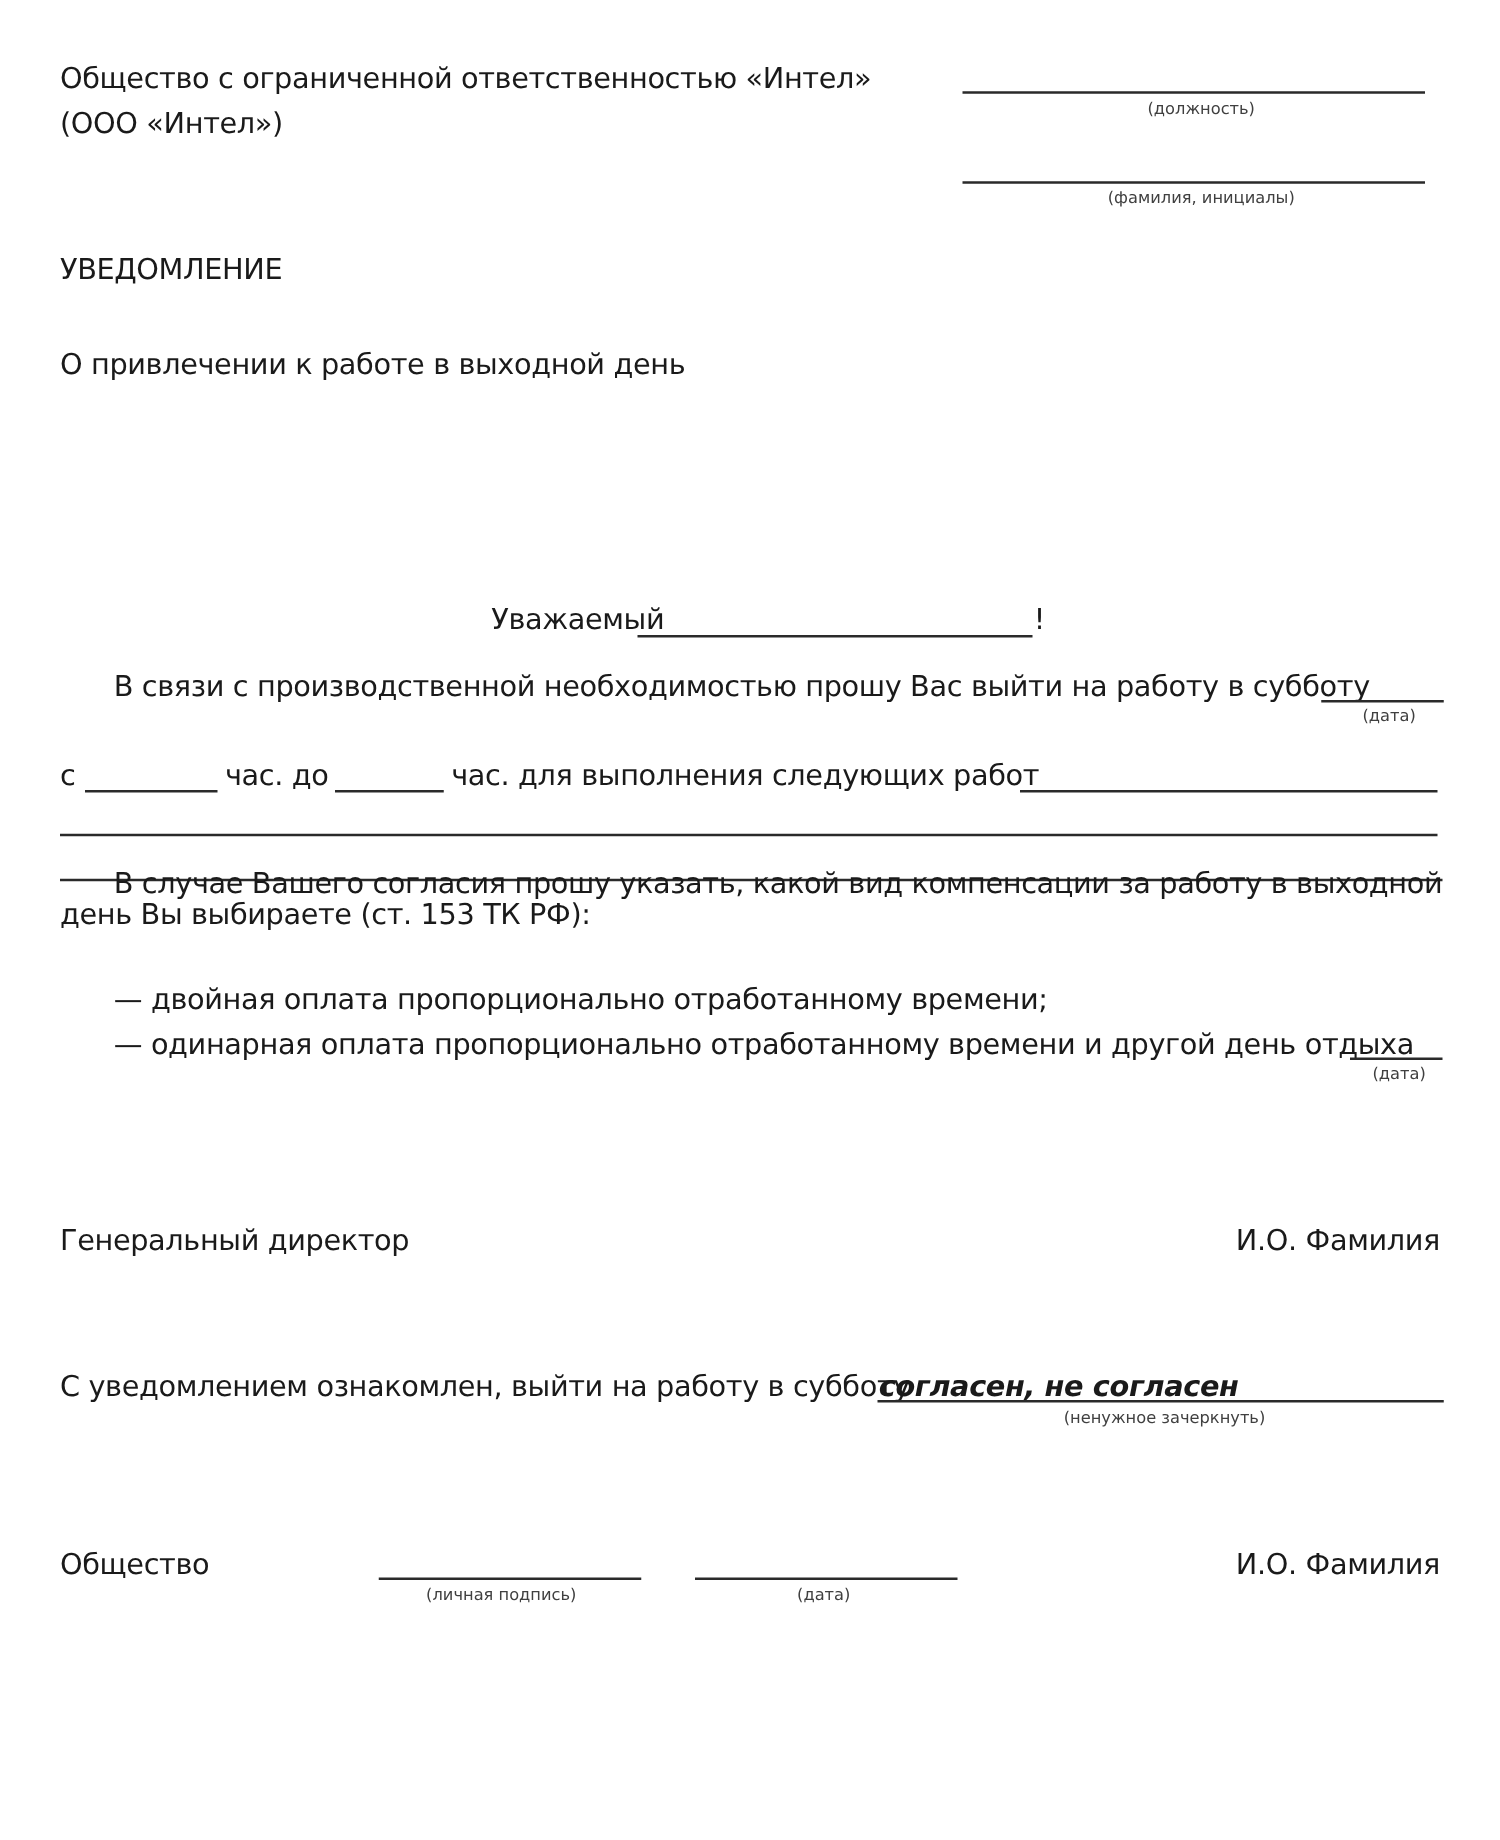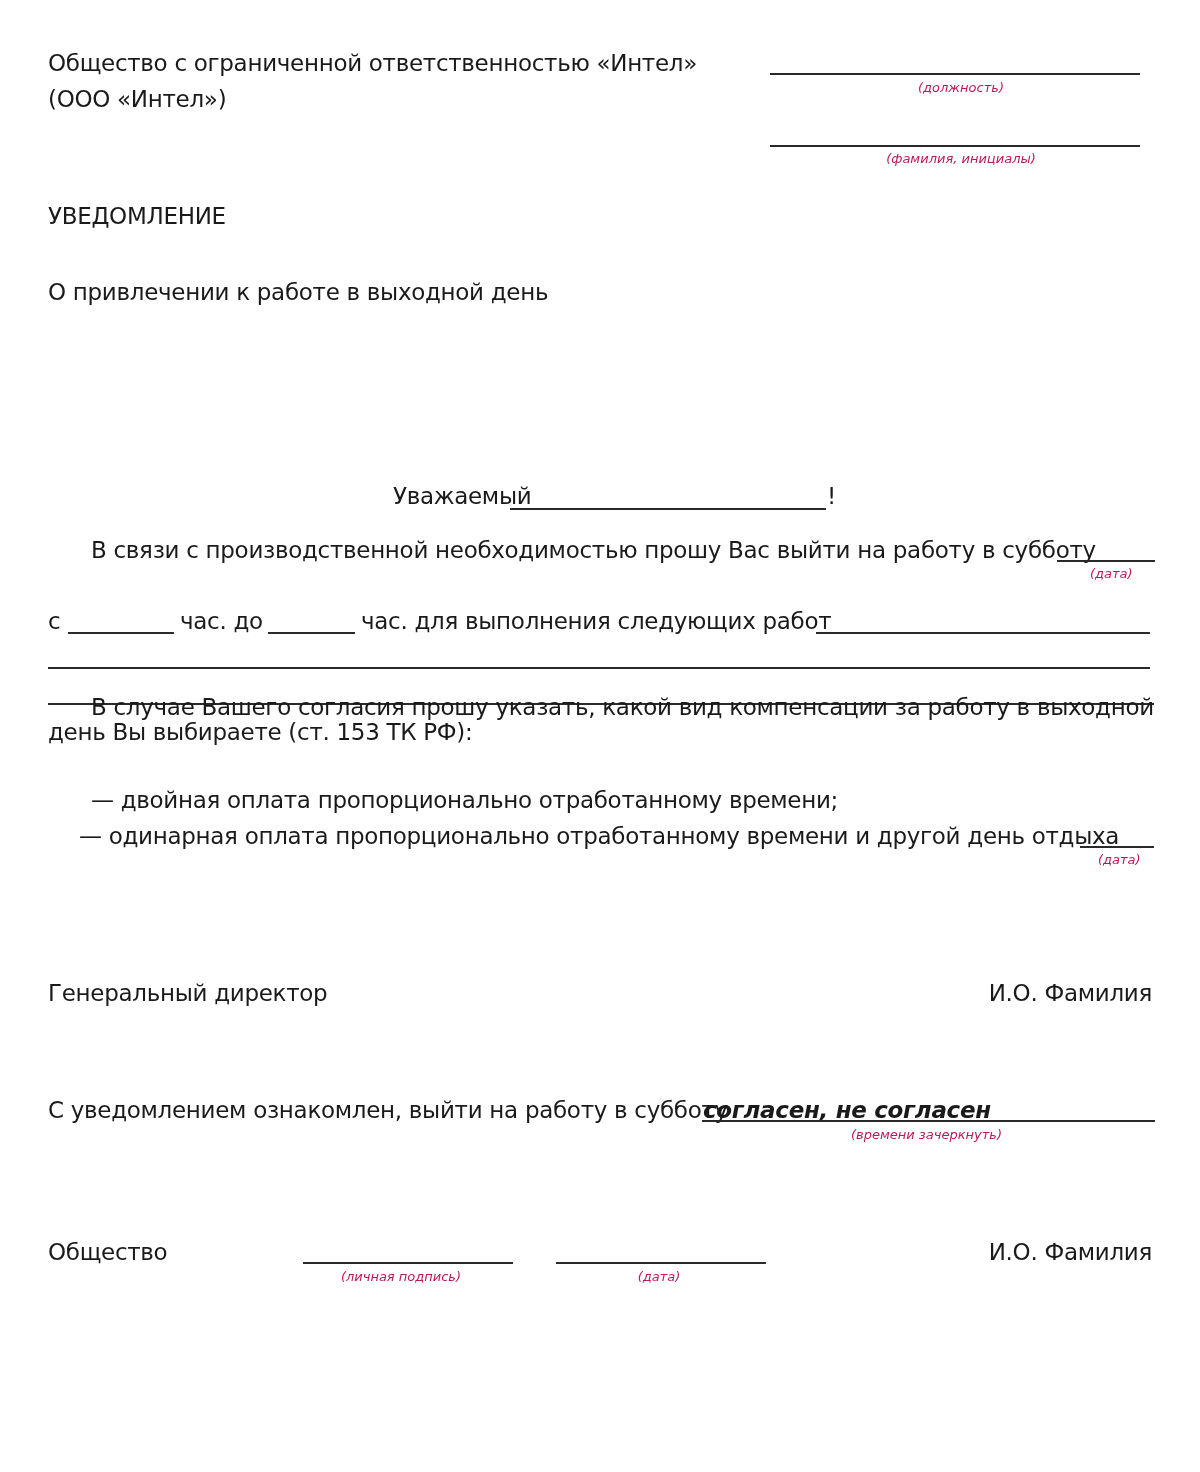--- a/index.html
+++ b/index.html
@@ -1,20 +1,20 @@
 <!DOCTYPE html>
 <html><head>
 <meta charset="utf-8">
 <style>
   html, body { margin: 0; padding: 0; background: #ffffff; }
   body { width: 1200px; height: 1472px; position: relative; overflow: hidden;
          font-family: "DejaVu Sans", "Liberation Sans", sans-serif; color: #1a1a1a; }
   .abs { position: absolute; white-space: nowrap; }
   .txt { font-size: 23px; letter-spacing: -0.3px; }
-  .cap { font-size: 13px; color: #be185d; font-style: italic; }
+  .cap { font-size: 13px; color: #404040; }
   .line { position: absolute; height: 2px; background: #2a2a2a; }
   .ital { font-style: italic; }
 </style>
 </head>
 <body>
 
 <div class="abs txt" style="left:48px; top:50px;text-align:center;">Общество с ограниченной ответственностью «Интел»</div>
 <div class="abs txt" style="left:48px; top:86px;">(ООО «Интел»)</div>
 
 <div class="line" style="left:770px; top:73px; width:370px;"></div>
@@ -38,30 +38,30 @@
 <div class="abs txt" style="left:180px; top:608px;">час. до</div>
 <div class="line" style="left:268px; top:632px; width:87px;"></div>
 <div class="abs txt" style="left:361px; top:608px;">час. для выполнения следующих работ</div>
 <div class="line" style="left:816px; top:632px; width:334px;"></div>
 <div class="line" style="left:48px; top:667px; width:1102px;"></div>
 <div class="line" style="left:48px; top:703px; width:1106px;"></div>
 
 <div class="abs txt" style="left:91px; top:694px;">В случае Вашего согласия прошу указать, какой вид компенсации за работу в выходной</div>
 <div class="abs txt" style="left:48px; top:719px;">день Вы выбираете (ст. 153 ТК РФ):</div>
 <div class="abs txt" style="left:91px; top:787px;">— двойная оплата пропорционально отработанному времени;</div>
-<div class="abs txt" style="left:79px; top:823px;">— одинарная оплата пропорционально отработанному времени и другой день отдыха</div>
+<div class="abs txt" style="left:91px; top:823px;">— одинарная оплата пропорционально отработанному времени и другой день отдыха</div>
 <div class="line" style="left:1080px; top:846px; width:74px;"></div>
 <div class="abs cap" style="left:1098px; top:852px;">(дата)</div>
 
 <div class="abs txt" style="left:48px; top:980px;">Генеральный директор</div>
 <div class="abs txt" style="right:48px; top:980px;">И.О. Фамилия</div>
 
 <div class="abs txt" style="left:48px; top:1097px;">С уведомлением ознакомлен, выйти на работу в субботу</div>
 <div class="abs txt ital" style="left:703px; top:1097px;font-weight:bold;">согласен, не согласен</div>
 <div class="line" style="left:702px; top:1120px; width:453px;"></div>
-<div class="abs cap" style="left:851px; top:1127px;">(времени зачеркнуть)</div>
+<div class="abs cap" style="left:851px; top:1127px;">(ненужное зачеркнуть)</div>
 
 <div class="abs txt" style="left:48px; top:1239px;">Общество</div>
 <div class="line" style="left:303px; top:1262px; width:210px;"></div>
 <div class="abs cap" style="left:303px; width:196px; top:1269px; text-align:center;">(личная подпись)</div>
 <div class="line" style="left:556px; top:1262px; width:210px;"></div>
 <div class="abs cap" style="left:556px; width:206px; top:1269px; text-align:center;">(дата)</div>
 <div class="abs txt" style="right:48px; top:1239px;">И.О. Фамилия</div>
 
 </body></html>

